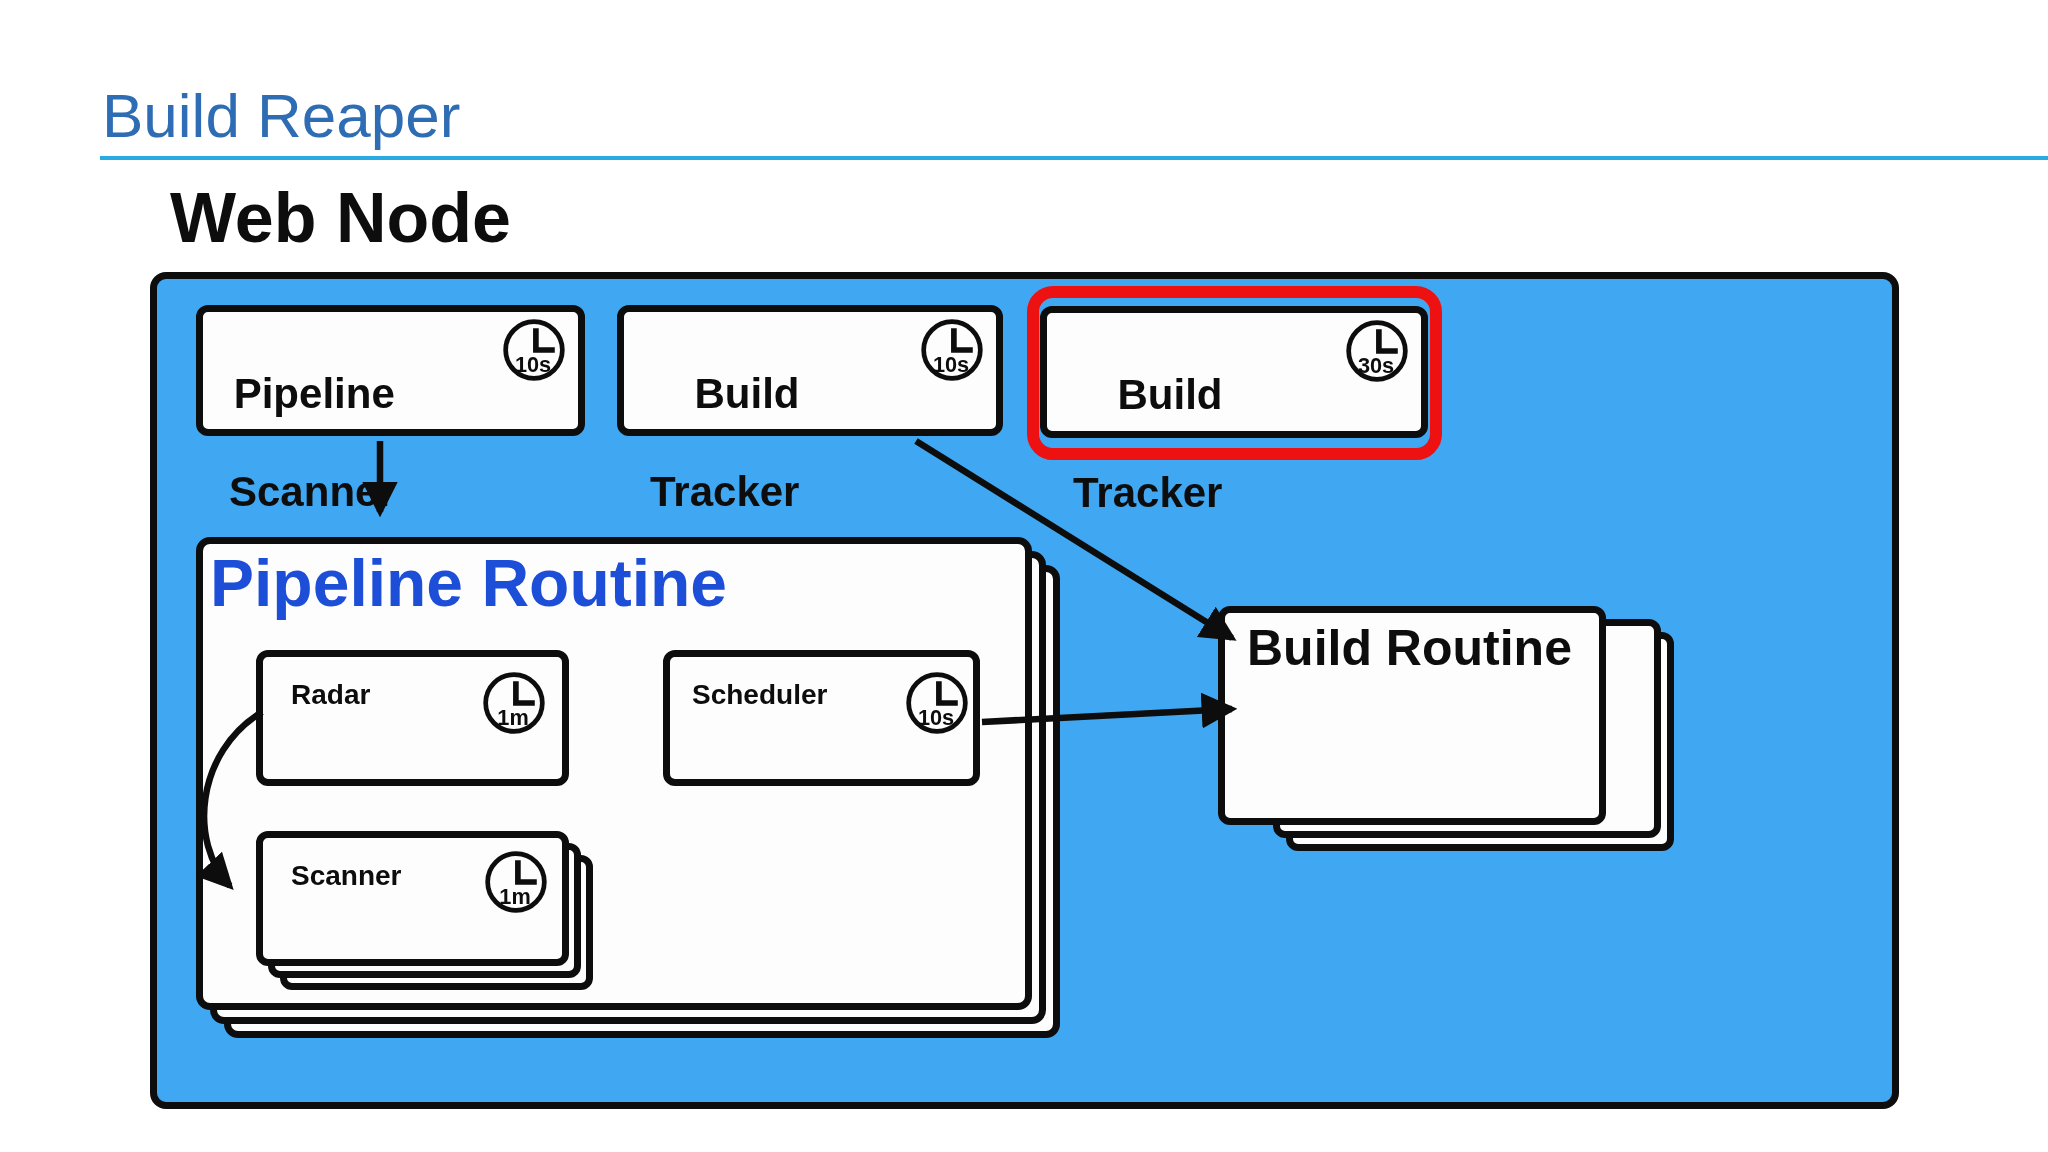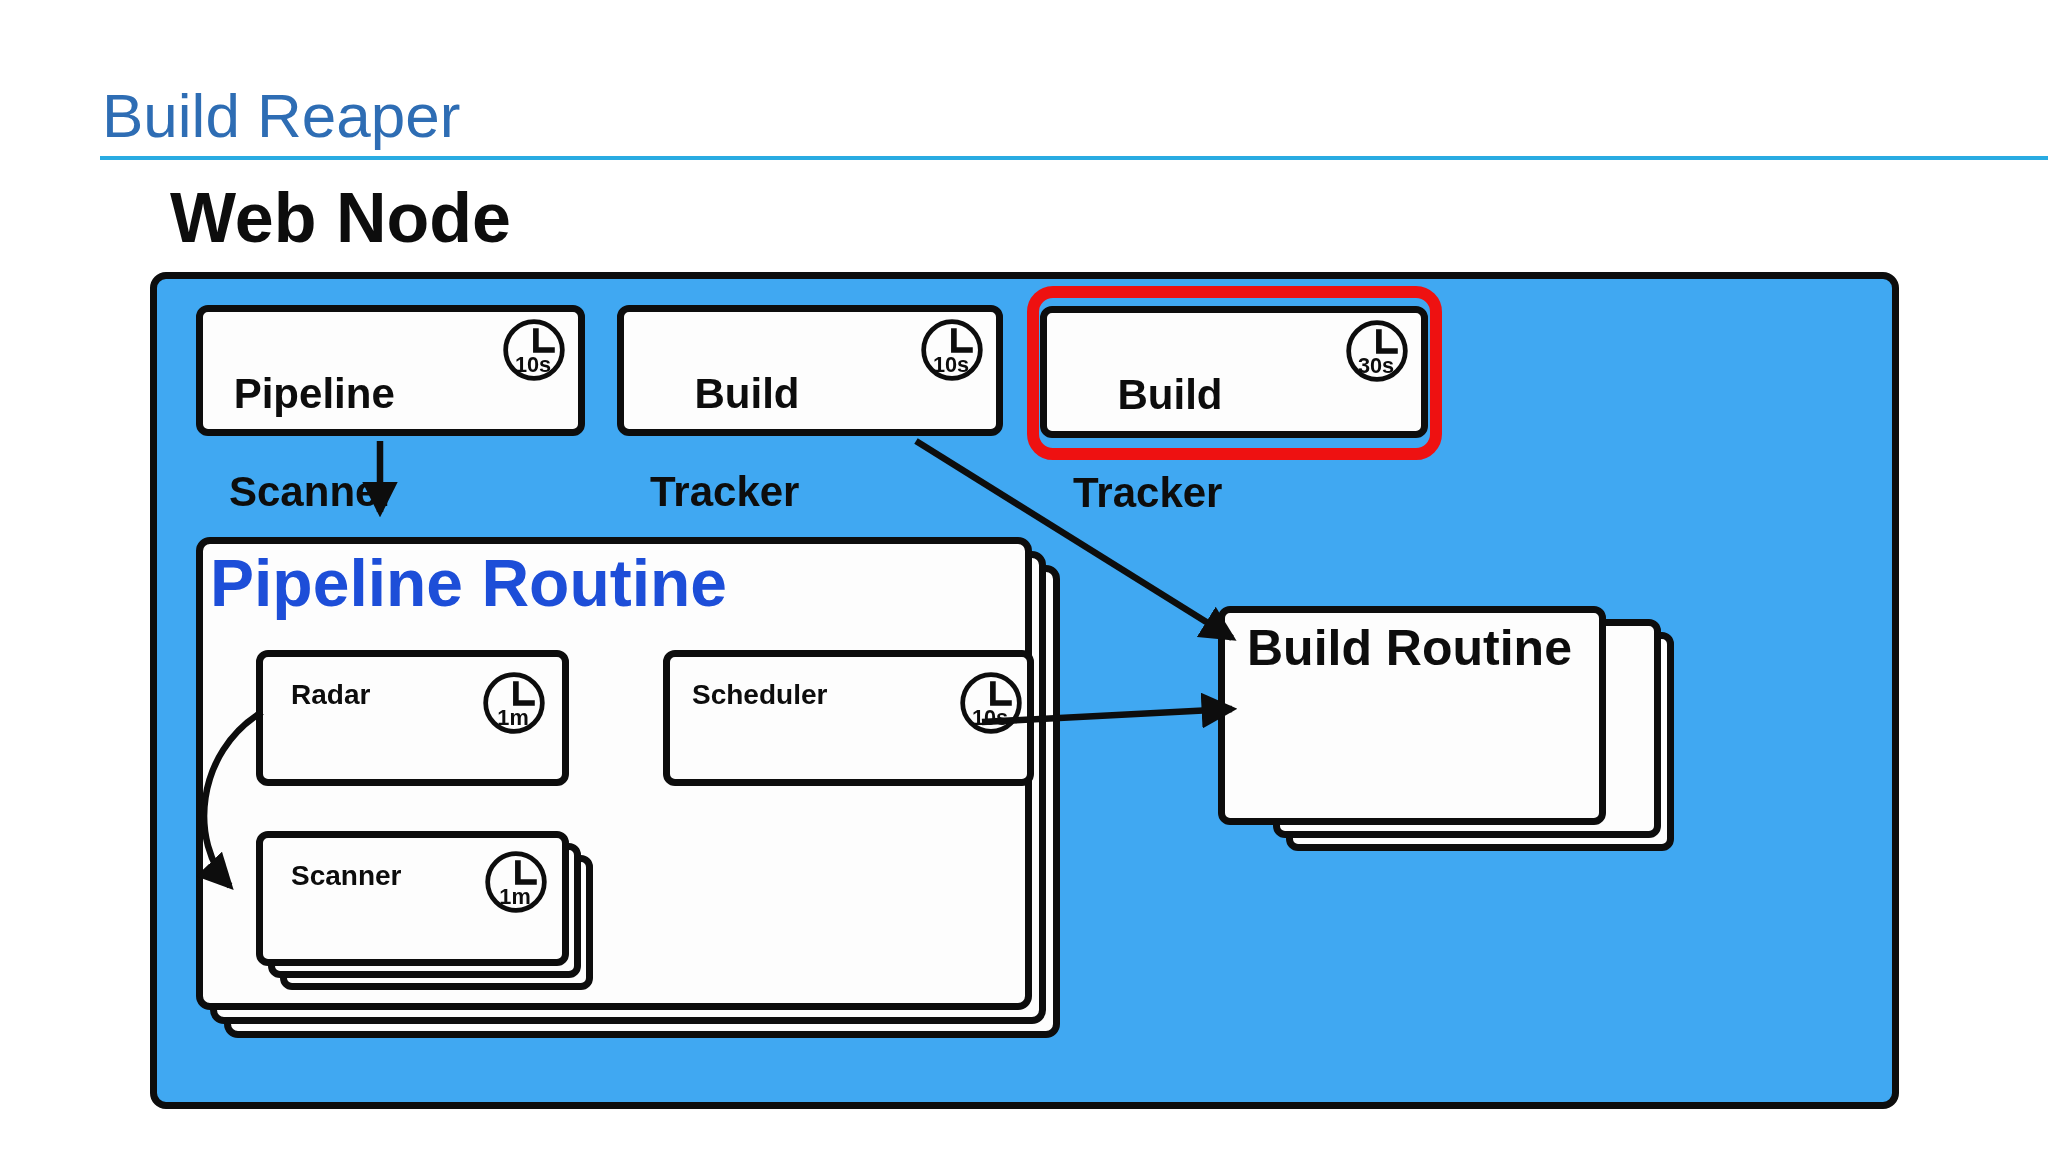--- a/index.html
+++ b/index.html
@@ -52,21 +52,21 @@
     box-sizing:border-box;
   }
   .routine-card{left:196px;top:537px;width:836px;height:473px;}
   .routine-l2{left:210px;top:551px;width:836px;height:473px;}
   .routine-l3{left:224px;top:565px;width:836px;height:473px;}
   .routine-title{
     position:absolute;left:210px;top:545px;font-size:66px;font-weight:700;color:#1d4ed8;
   }
   
   .n-radar    {left:256px;top:650px;width:313px;height:136px;}
-  .n-scheduler{left:663px;top:650px;width:371px;height:136px;}
+  .n-scheduler{left:663px;top:650px;width:317px;height:136px;}
   .n-scanner  {left:256px;top:831px;width:313px;height:135px;}
   .scanner-l2 {left:268px;top:843px;width:313px;height:135px;border-radius:12px;}
   .scanner-l3 {left:280px;top:855px;width:313px;height:135px;border-radius:12px;}
   .inner-lbl{position:absolute;left:28px;top:22px;font-size:28px;font-weight:700;}
   
   .build-card{left:1218px;top:606px;width:388px;height:219px;border-radius:12px;}
   .build-l2 {left:1273px;top:619px;width:388px;height:219px;border-radius:12px;}
   .build-l3 {left:1286px;top:632px;width:388px;height:219px;border-radius:12px;}
   .build-title{position:absolute;left:22px;top:6px;font-size:50px;font-weight:700;}
   .build-body{position:absolute;left:22px;top:72px;font-size:38px;font-weight:700;line-height:1.25;}

